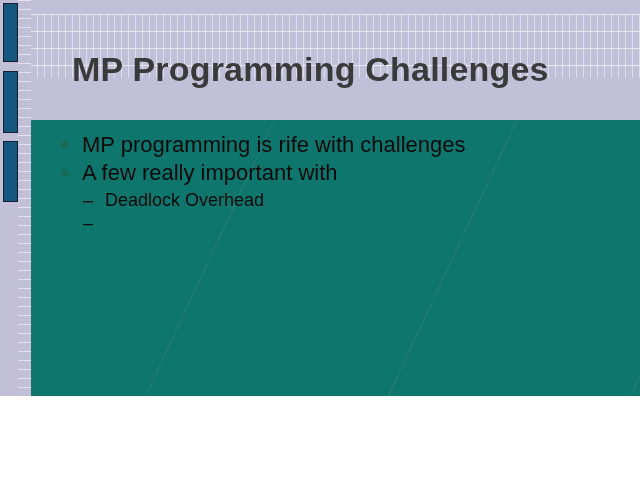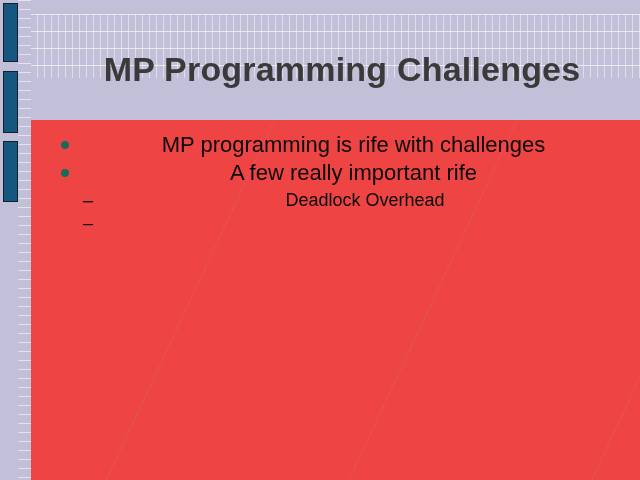--- a/index.html
+++ b/index.html
@@ -8,24 +8,23 @@
     padding: 0;
     background: #ffffff;
   }
   body {
     font-family: "Liberation Sans", sans-serif;
   }
 
   .slide {
     position: relative;
     width: 640px;
-    height: 480px;
+    height: 396px;
     overflow: hidden;
     background: #c2bfd8;
-    text-align: center;
   }
 
   
   .header-band {
     position: absolute;
     left: 0;
     top: 0;
     width: 640px;
     height: 120px;
     background: #c2bfd8;
@@ -77,21 +76,21 @@
   .blue-bar-2 { top: 71px;  height: 62px; }
   .blue-bar-3 { top: 141px; height: 61px; }
 
   
   .content-panel {
     position: absolute;
     left: 31px;
     top: 120px;
     width: 609px;
     height: 360px;
-    background: #ef4444;
+    background: #0f766e;
     overflow: hidden;
   }
   .panel-texture {
     position: absolute;
     inset: 0;
     background-image:
       repeating-linear-gradient(115deg, rgba(160,160,170,0.30) 0 1px, rgba(0,0,0,0) 1px 4px, rgba(0,0,0,0) 4px 220px);
     opacity: 0.5;
     pointer-events: none;
   }
@@ -180,21 +179,21 @@
 
     <div class="body-list">
 
       <div class="bullet-row">
         <span class="bullet-dot"></span>
         <span>MP programming is rife with challenges</span>
       </div>
 
       <div class="bullet-row">
         <span class="bullet-dot"></span>
-        <span>A few really important rife</span>
+        <span>A few really important with</span>
       </div>
 
       <div class="sub-list">
         <div class="sub-row">
           <span class="sub-dash">–</span>
         </div>
         <div class="sub-row">
           <span class="sub-dash">–</span>
           <span>Deadlock Overhead</span>
         </div>

